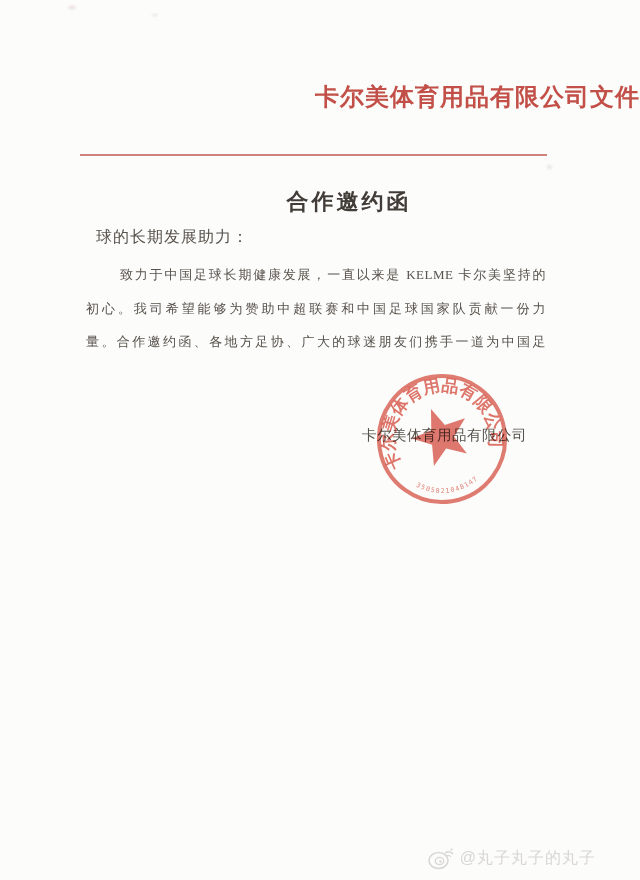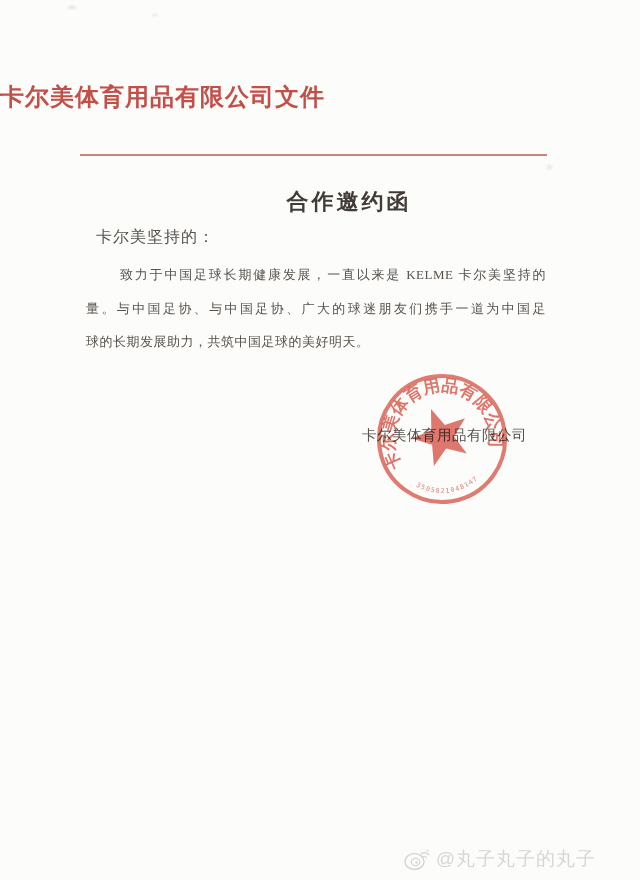--- a/index.html
+++ b/index.html
@@ -16,21 +16,21 @@
   .speck{position:absolute;border-radius:50%;pointer-events:none;}
   .speck.s1{left:66px;top:4px;width:12px;height:7px;
     background:radial-gradient(closest-side,rgba(190,160,160,.28),transparent);}
   .speck.s2{left:150px;top:12px;width:10px;height:6px;
     background:radial-gradient(closest-side,rgba(180,180,180,.22),transparent);}
   .speck.s3{left:545px;top:163px;width:9px;height:8px;
     background:radial-gradient(closest-side,rgba(170,170,170,.25),transparent);}
 
   .header-title{
     position:absolute;left:0;top:81px;width:640px;margin:0;
-    text-align:left;
+    text-align:right;
     font-size:24px;font-weight:700;letter-spacing:1px;
     color:var(--accent-red,#c24f48);
   }
   .divider{
     position:absolute;left:80px;top:154px;width:467px;height:2px;
     background:var(--divider-red,#c4625e);opacity:.8;
   }
   .letter-title{
     position:absolute;left:0;top:187px;width:640px;margin:0;
     text-align:center;
@@ -67,46 +67,46 @@
   .seal{
     position:absolute;left:372px;top:369px;width:140px;height:140px;
     mix-blend-mode:multiply;opacity:.82;
     transform:rotate(-9deg);
   }
   .seal text{fill:var(--seal-red,#d6493c);}
   .watermark{
     position:absolute;right:44px;top:846px;
     display:flex;align-items:center;gap:5px;
     color:var(--watermark-gray,#d8d7d4);
-    font-size:19px;letter-spacing:1px;white-space:nowrap;
+    font-size:16px;letter-spacing:1px;white-space:nowrap;
     font-family:"Liberation Sans","DejaVu Sans",sans-serif;
   }
   .watermark svg{display:block;}
 </style>
 </head>
 <body>
 
 <div class="page">
 
   <span class="speck s1"></span>
   <span class="speck s2"></span>
   <span class="speck s3"></span>
 
   <h1 class="header-title">卡尔美体育用品有限公司文件</h1>
 
   <div class="divider"></div>
 
   <h2 class="letter-title">合作邀约函</h2>
 
-  <div class="salutation">卡尔美坚持的：</div>
+  <div class="salutation">球的长期发展助力：</div>
 
   <div class="paragraph">
     <div class="para-line first">致力于中国足球长期健康发展，一直以来是 KELME 卡尔美坚持的</div>
-    <div class="para-line">量。与中国足协、与中国足协、广大的球迷朋友们携手一道为中国足</div>
-    <div class="para-line last">球的长期发展助力，共筑中国足球的美好明天。</div>
+    <div class="para-line">初心。我司希望能够为赞助中超联赛和中国足球国家队贡献一份力</div>
+    <div class="para-line">量。合作邀约函、各地方足协、广大的球迷朋友们携手一道为中国足</div>
   </div>
 
   <div class="signature">卡尔美体育用品有限公司</div>
 
 
   <svg class="seal" viewBox="0 0 140 140">
     <defs>
       <path id="sealArc" d="M 26.5 90.3 A 48 48 0 1 1 113.5 90.3" fill="none"></path>
       <path id="serialArc" d="M 35.3 111.4 A 54 54 0 0 0 104.7 111.4" fill="none"></path>
     </defs>

